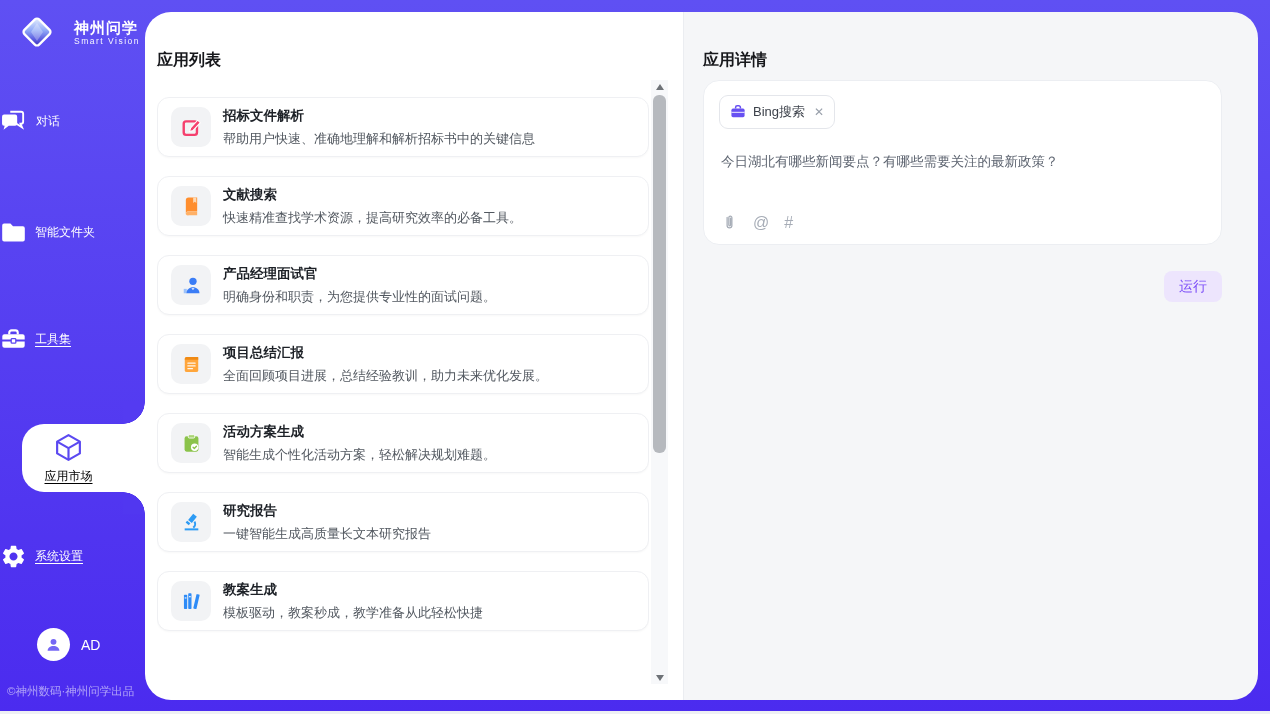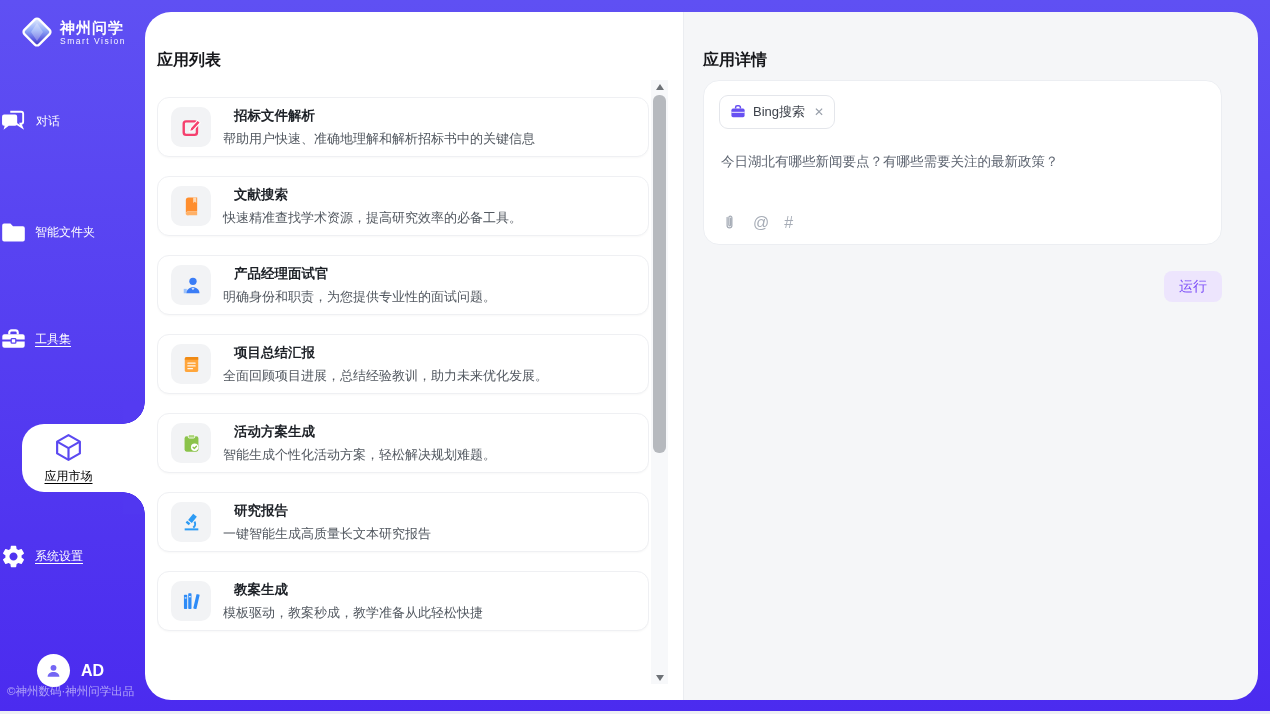--- a/index.html
+++ b/index.html
@@ -3,54 +3,54 @@
 <meta charset="utf-8">
 <style>
   html,body{margin:0;padding:0;background:#fff;}
   .app{position:relative;width:1270px;height:714px;overflow:hidden;
        font-family:"Liberation Sans","DejaVu Sans",sans-serif;
        background:linear-gradient(180deg,#5F50F3 0%,#4B2BEF 100%);}
   .bottom-strip{position:absolute;left:0;right:0;bottom:0;height:3px;background:#eef0f4;}
 
   
   .sidebar{position:absolute;left:0;top:0;width:145px;height:714px;}
-  .logo{position:absolute;top:13px;left:18px;display:flex;align-items:center;gap:4px;color:#fff;}
+  .logo{position:absolute;top:13px;left:18px;display:flex;align-items:center;gap:18px;color:#fff;}
   .logo-title{font-size:15px;font-weight:700;letter-spacing:1px;line-height:17px;}
   .logo-sub{font-size:8.5px;letter-spacing:1.5px;opacity:.95;}
   .nav-item{position:absolute;left:0;width:145px;display:flex;align-items:center;gap:8px;
             color:#fff;font-size:12px;cursor:pointer;}
   .nav-item.u span{text-decoration:underline;text-underline-offset:3px;}
   .nav-bubble{position:absolute;left:22px;top:424px;width:123px;height:68px;background:#fff;
               border-radius:22px 0 0 22px;display:flex;flex-direction:column;align-items:center;
               justify-content:center;gap:5px;padding-right:30px;box-sizing:border-box;cursor:pointer;}
   .nav-bubble span{font-size:12px;color:#000000;text-decoration:underline;text-underline-offset:3px;}
   .fillet{position:absolute;right:0;width:22px;height:22px;}
   .f-top{top:-22px;background:radial-gradient(circle at 0 0,#543BF1 21.5px,#fff 22px);}
   .f-bottom{bottom:-22px;background:radial-gradient(circle at 0 100%,#5137F0 21.5px,#fff 22px);}
-  .user{position:absolute;top:654px;left:37px;display:flex;align-items:center;gap:11px;color:#fff;font-size:16px;font-weight:bold;}
+  .user{position:absolute;top:628px;left:37px;display:flex;align-items:center;gap:11px;color:#fff;font-size:14px;}
   .avatar{width:33px;height:33px;border-radius:50%;background:#fff;display:flex;align-items:center;justify-content:center;}
   .side-footer{position:absolute;top:684px;left:7px;font-size:11.5px;color:rgba(255,255,255,.55);white-space:nowrap;}
 
   
   .content{position:absolute;left:145px;top:12px;width:1113px;height:688px;border-radius:26px;
            overflow:hidden;display:flex;}
   .panel-title{position:absolute;top:38px;left:12px;margin:0;font-size:16px;font-weight:700;color:#17181c;}
   .detail-panel .panel-title{left:19px;}
 
   
   .list-panel{position:relative;width:538px;background:#fff;flex:none;}
   .cards{position:absolute;top:85px;left:12px;width:492px;height:599px;overflow:hidden;}
   .card{display:flex;align-items:center;gap:12px;height:60px;margin-bottom:19px;padding:0 10px 0 13px;
         background:#fff;border:1px solid #eff0f3;border-radius:12px;box-sizing:border-box;
         box-shadow:0 1px 2px rgba(31,35,41,.03);cursor:pointer;}
   .card.selected{background:#F1E8FD;border:1.5px solid #7B5AF5;}
   .app-icon{width:40px;height:40px;border-radius:10px;background:#f2f3f5;flex:none;
             display:flex;align-items:center;justify-content:center;}
   .card.selected .app-icon{background:#faf3fb;}
-  .card-title{font-size:13.5px;font-weight:700;color:#1d2127;margin-bottom:5px;margin-left:11px;}
+  .card-title{font-size:13.5px;font-weight:700;color:#1d2127;margin-bottom:5px;}
   .card-desc{font-size:13px;color:#51575f;}
 
   
   .scrollbar{position:absolute;right:15px;top:68px;width:17px;height:604px;background:#f7f8fa;}
   .sb-arrow{position:absolute;left:0;width:17px;height:13px;display:flex;align-items:center;justify-content:center;cursor:pointer;}
   .sb-arrow.up{top:0;}
   .sb-arrow.down{bottom:0;}
   .tri-up{width:0;height:0;border-left:4px solid transparent;border-right:4px solid transparent;border-bottom:6px solid #6e7277;}
   .tri-down{width:0;height:0;border-left:4px solid transparent;border-right:4px solid transparent;border-top:6px solid #6e7277;}
   .sb-thumb{position:absolute;left:2px;top:15px;width:13px;height:358px;background:#b6b9be;border-radius:6px;cursor:pointer;}

